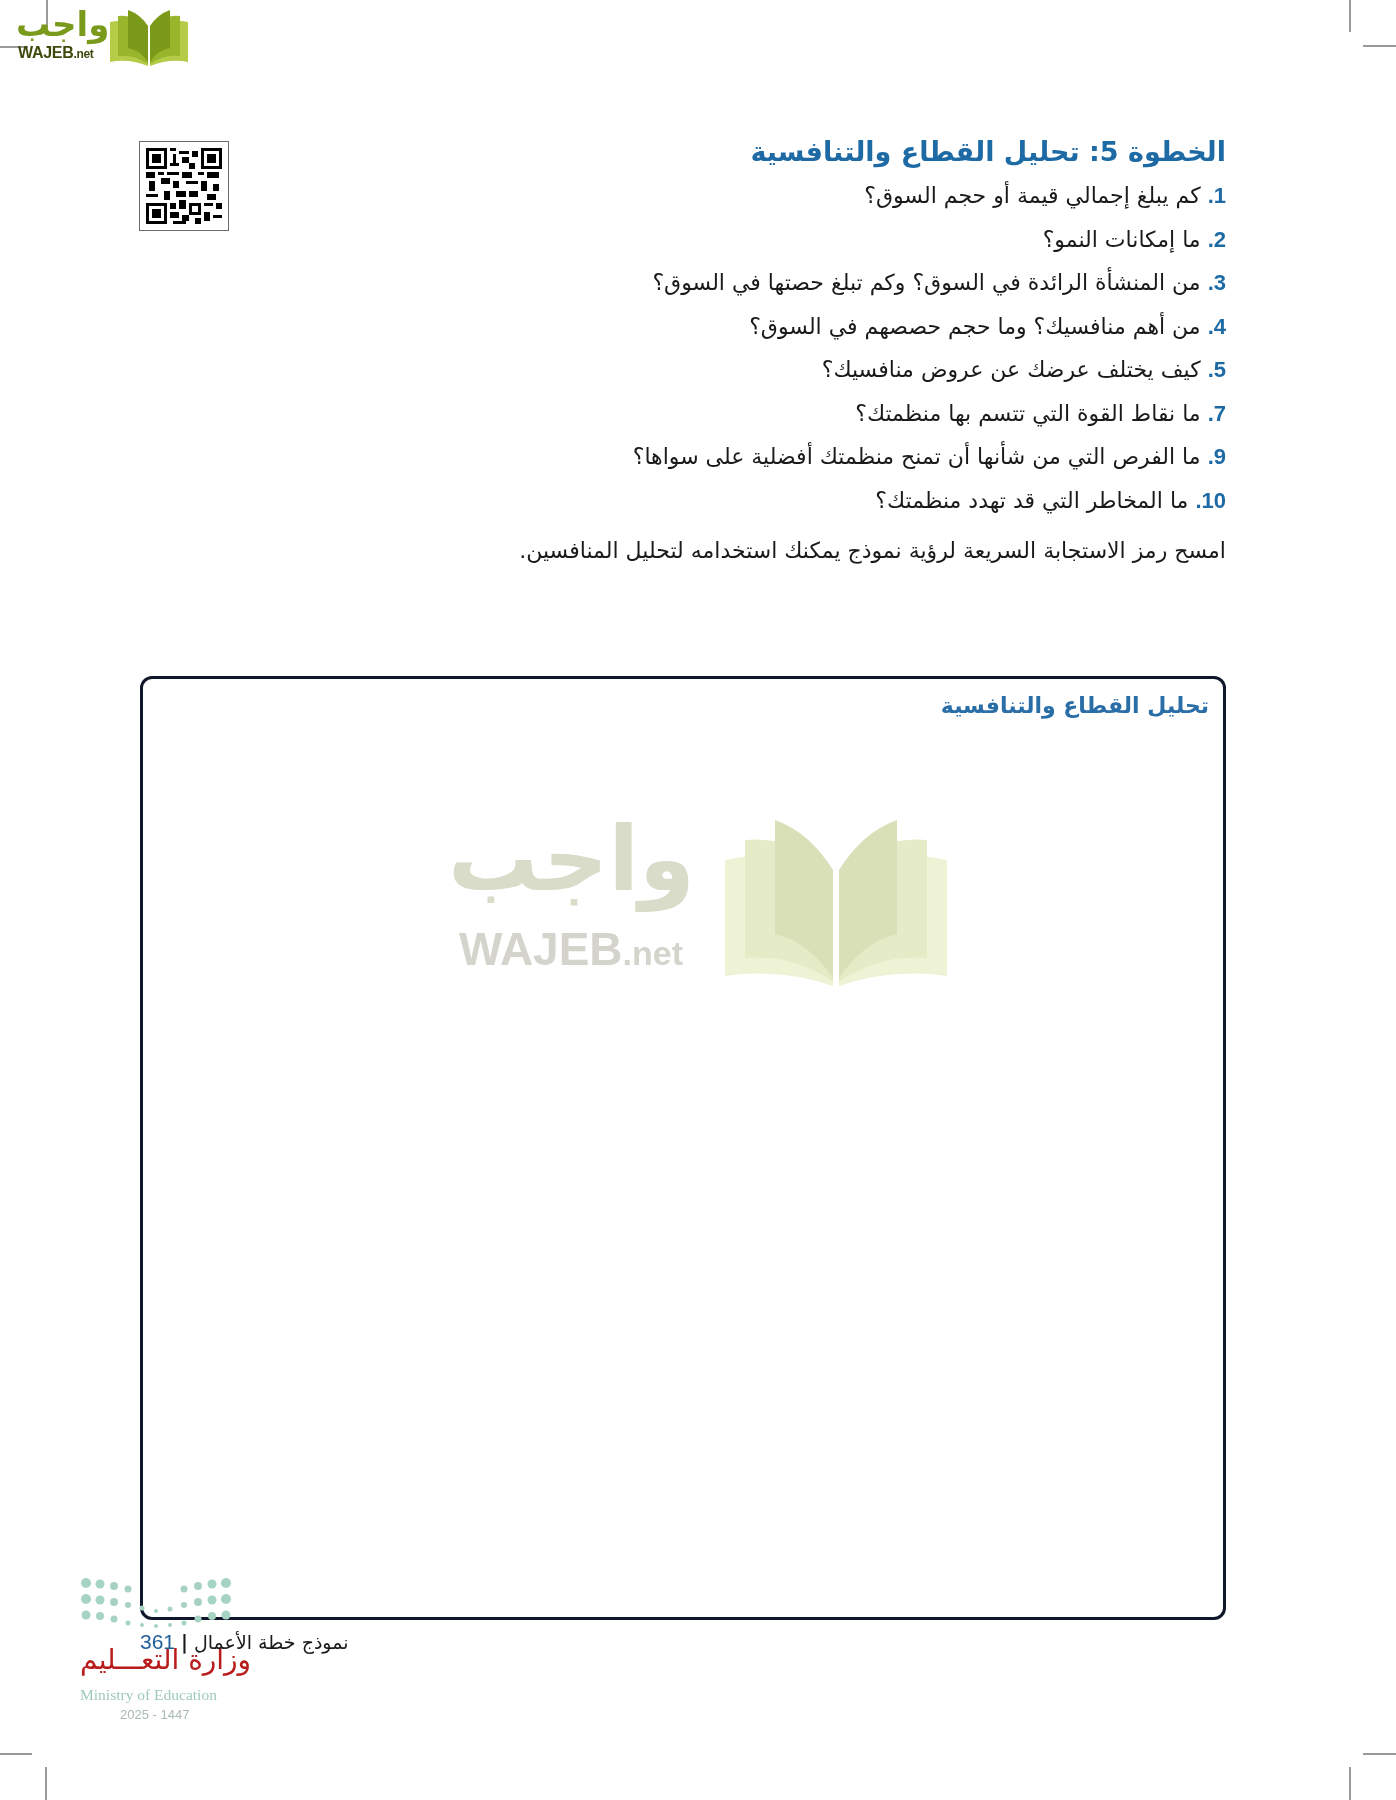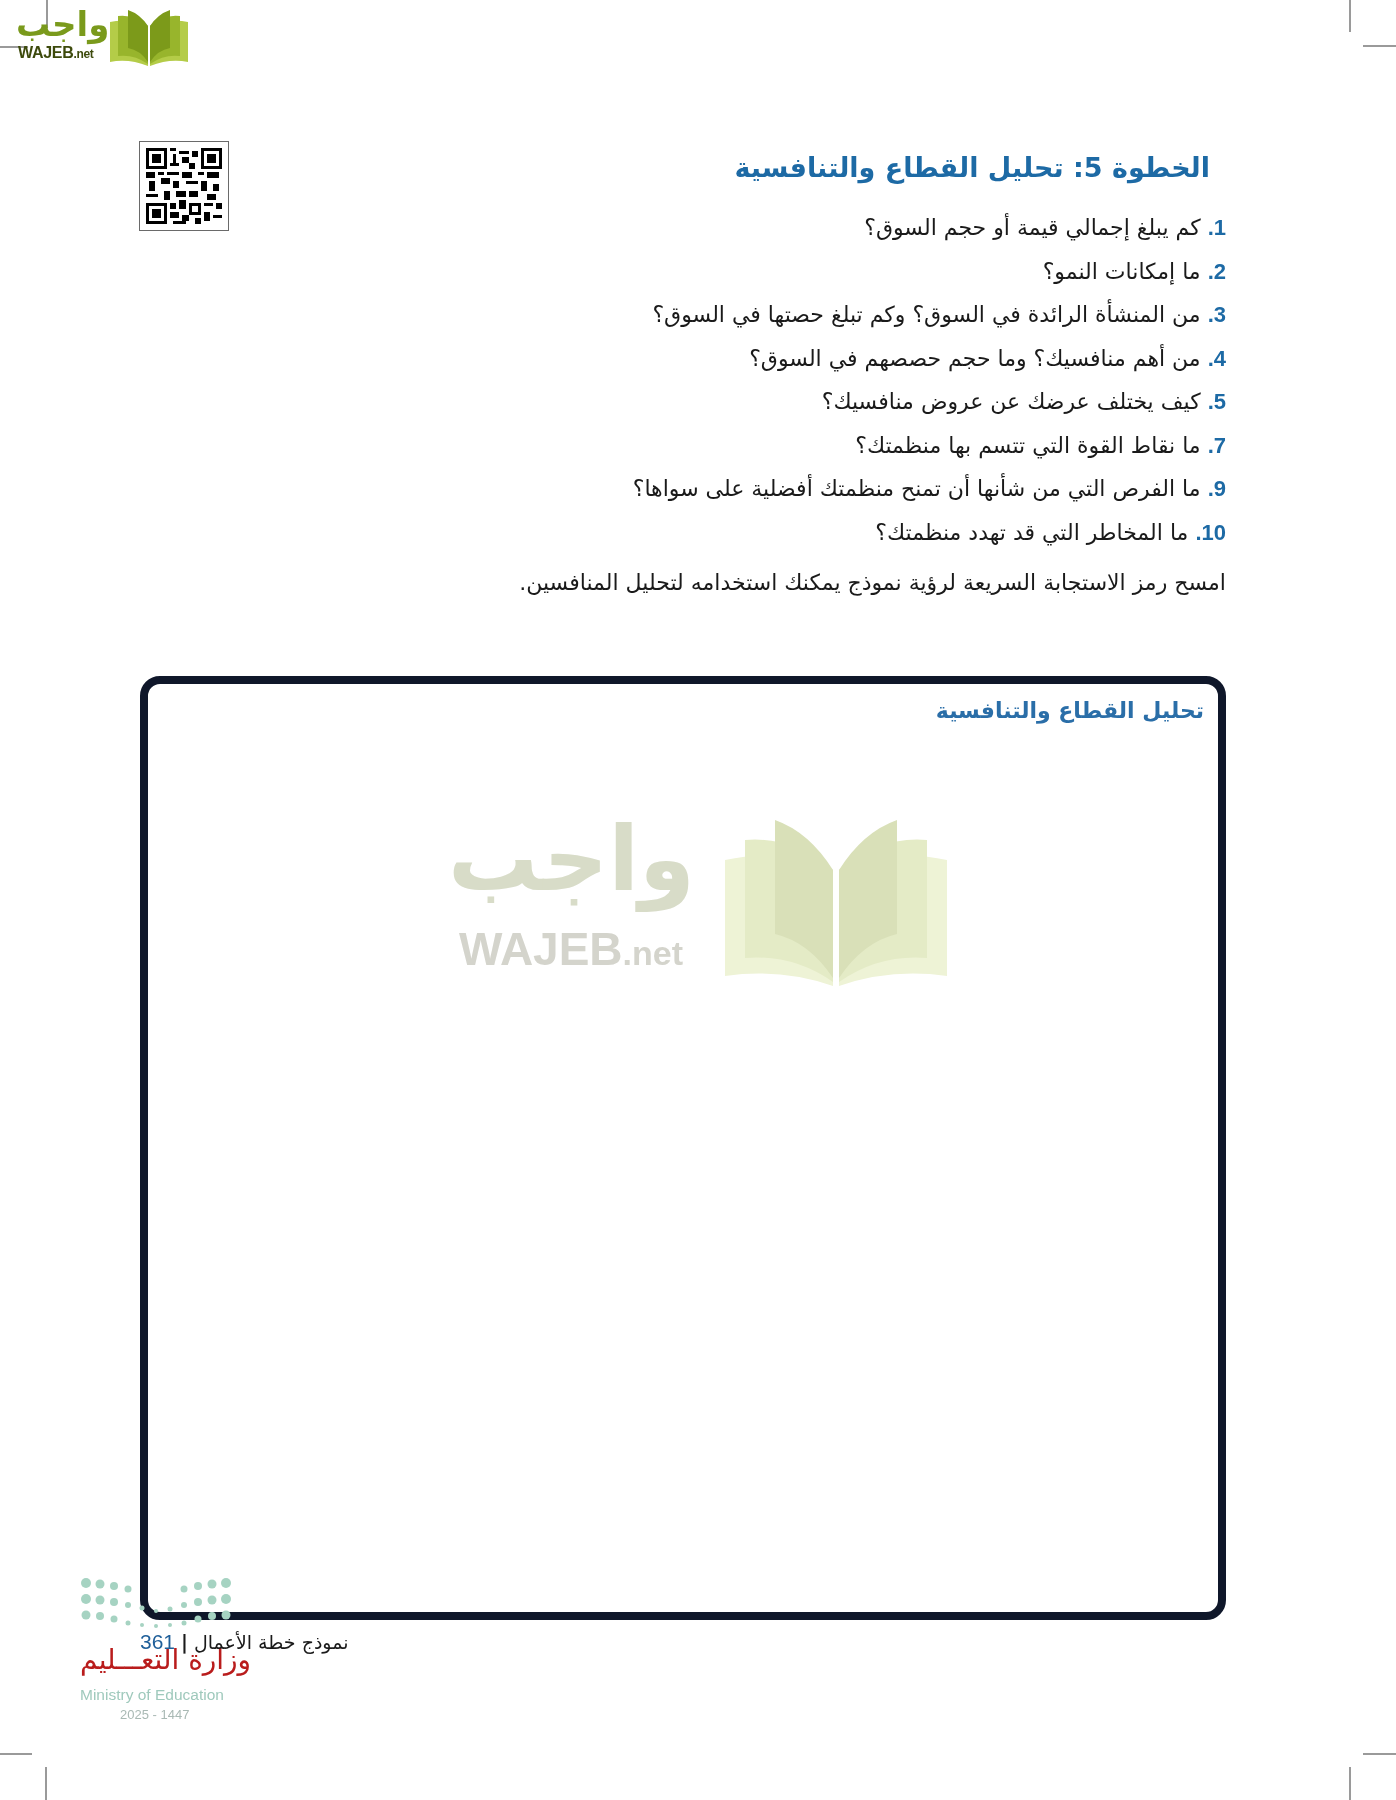--- a/index.html
+++ b/index.html
@@ -13,45 +13,45 @@
   .logo .en { position:absolute; left:12px; top:40px; font-size:16px; font-weight:bold; color:#3d4a0c; font-family:"Liberation Sans", sans-serif; letter-spacing:-0.3px; }
   .logo .en small { font-size:12px; }
   .book { position:absolute; }
   .qr {
     position:absolute; left:139px; top:141px; width:90px; height:90px;
     border:1.5px solid #6a6a6a; box-sizing:border-box; padding:6px; background:#fff;
   }
   .qr svg { width:100%; height:100%; display:block; }
   .content { position:absolute; right:170px; top:130px; direction:rtl; text-align:right; }
   .step-title {
-    font-size:27px; font-weight:bold; color:#1d6aa5; line-height:44px; margin:16px;
+    font-size:27px; font-weight:bold; color:#1d6aa5; line-height:44px; margin:0;
   }
   .q-list { list-style:none; margin:0; padding:0; }
   .q-item { font-size:22px; line-height:43.5px; white-space:nowrap; }
   .q-num { color:#1d6aa5; font-weight:bold; font-family:"Liberation Sans", sans-serif; }
   .instruction { font-size:22px; line-height:50px; margin-top:4px; white-space:nowrap; }
   .box {
     position:absolute; left:140px; top:676px; width:1086px; height:944px;
-    border:8px solid #0f172a; border-radius:20px; box-sizing:border-box;
+    border:3px solid #0f172a; border-radius:12px; box-sizing:border-box;
   }
   .box-title {
     position:absolute; right:14px; top:14px; direction:rtl;
     font-size:22px; font-weight:bold; color:#2a6ea8;
   }
   .wm { position:absolute; left:455px; top:812px; width:500px; height:180px; pointer-events:none; }
   .wm .ar { position:absolute; left:0; top:-8px; width:240px; text-align:center; font-size:90px; font-weight:bold; color:#d8dcc8; direction:rtl; line-height:110px; }
   .wm .en { position:absolute; left:4px; top:110px; font-size:46px; font-weight:bold; color:#d4d4cc; font-family:"Liberation Sans", sans-serif; }
   .wm .en small { font-size:34px; }
   .footer-page { position:absolute; left:140px; top:1630px; font-size:19px; direction:rtl; white-space:nowrap; }
   .footer-page .num { color:#1f5f99; font-family:"Liberation Sans", sans-serif; font-size:21px; }
   .footer-page .sep { font-weight:bold; margin:0 6px; }
   .moe { position:absolute; left:78px; top:1575px; width:180px; height:150px; }
   .moe .dots { position:absolute; left:0; top:0; }
   .moe .ar { position:absolute; left:2px; top:68px; font-size:28px; color:#b91c1c; direction:rtl; letter-spacing:2px; }
-  .moe .en { position:absolute; left:2px; top:111px; font-size:15.5px; color:#9fc9bc; font-family:Liberation Sans, sans-serif; }
+  .moe .en { position:absolute; left:2px; top:111px; font-size:15.5px; color:#9fc9bc; font-family:Liberation Serif, serif; }
   .moe .yr { position:absolute; left:2px; top:132px; font-size:13px; color:#a9b9b4; font-family:"Liberation Sans", sans-serif;margin-left:40px; }
 </style>
 </head>
 <body>
 
 <div class="crop" style="left:46px;top:0;width:1.5px;height:28px;"></div>
 <div class="crop" style="left:0;top:46px;width:28px;height:1.5px;"></div>
 <div class="crop" style="left:1349px;top:0;width:1.5px;height:32px;"></div>
 <div class="crop" style="left:1363px;top:45px;width:33px;height:1.5px;"></div>
 <div class="crop" style="left:0;top:1753px;width:32px;height:1.5px;"></div>

